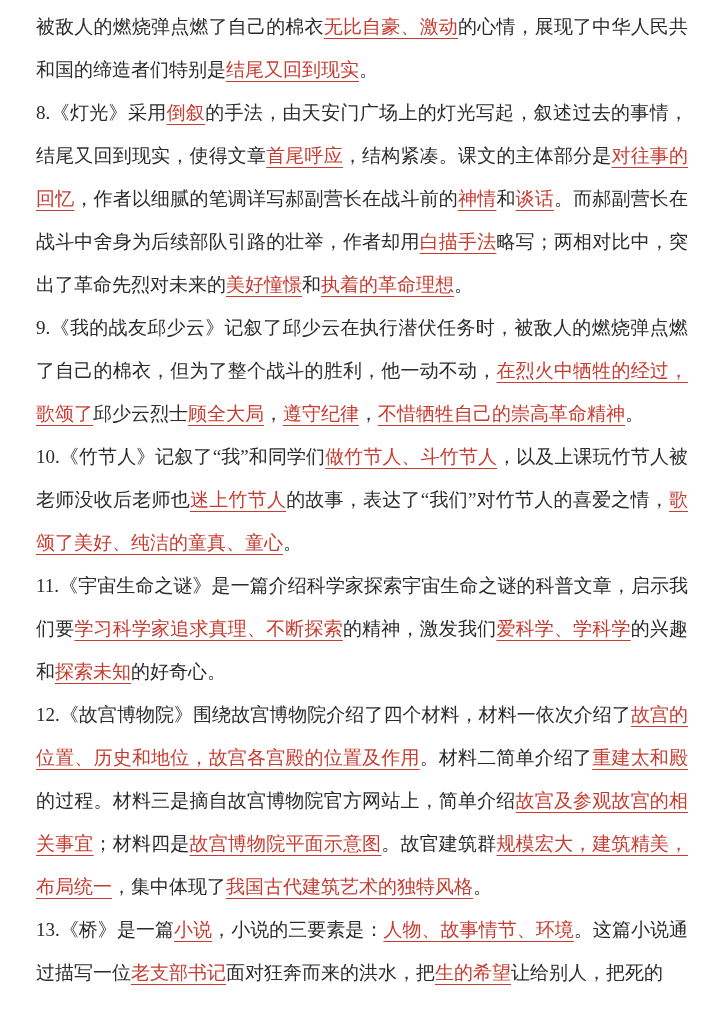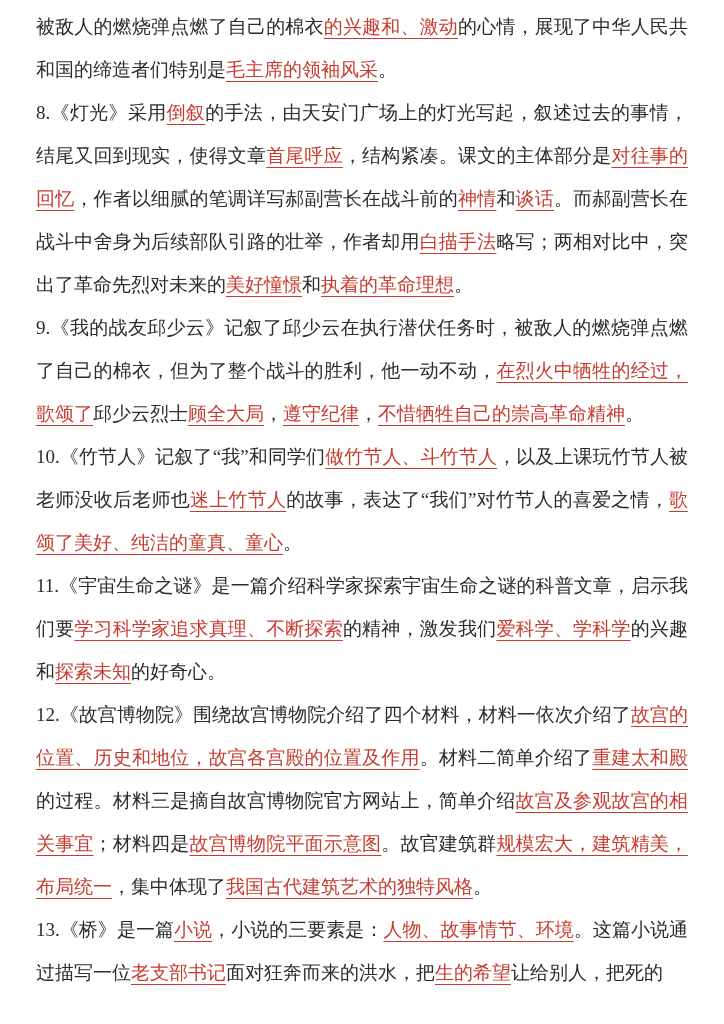--- a/index.html
+++ b/index.html
@@ -37,21 +37,21 @@
     text-decoration: underline;
     text-decoration-thickness: 1px;
     text-underline-offset: 5px;
   }
 </style>
 </head>
 <body>
 
 <div class="page">
   <div id="doc" style="color: rgb(43, 43, 43); background: rgb(255, 255, 255);">
-      <p><span class="seg">被敌人的燃烧弹点燃了自己的棉衣</span><span class="seg hl" style="color: rgb(198, 60, 48); text-decoration-color: rgb(198, 60, 48);">的兴趣和、激动</span><span class="seg">的心情，展现了中华人民共和国的缔造者们特别是</span><span class="seg hl" style="color: rgb(198, 60, 48); text-decoration-color: rgb(198, 60, 48);">毛主席的领袖风采</span><span class="seg">。</span></p>
+      <p><span class="seg">被敌人的燃烧弹点燃了自己的棉衣</span><span class="seg hl" style="color: rgb(198, 60, 48); text-decoration-color: rgb(198, 60, 48);">无比自豪、激动</span><span class="seg">的心情，展现了中华人民共和国的缔造者们特别是</span><span class="seg hl" style="color: rgb(198, 60, 48); text-decoration-color: rgb(198, 60, 48);">结尾又回到现实</span><span class="seg">。</span></p>
       <p><span class="seg">8.《灯光》采用</span><span class="seg hl" style="color: rgb(198, 60, 48); text-decoration-color: rgb(198, 60, 48);">倒叙</span><span class="seg">的手法，由天安门广场上的灯光写起，叙述过去的事情，结尾又回到现实，使得文章</span><span class="seg hl" style="color: rgb(198, 60, 48); text-decoration-color: rgb(198, 60, 48);">首尾呼应</span><span class="seg">，结构紧凑。课文的主体部分是</span><span class="seg hl" style="color: rgb(198, 60, 48); text-decoration-color: rgb(198, 60, 48);">对往事的回忆</span><span class="seg">，作者以细腻的笔调详写郝副营长在战斗前的</span><span class="seg hl" style="color: rgb(198, 60, 48); text-decoration-color: rgb(198, 60, 48);">神情</span><span class="seg">和</span><span class="seg hl" style="color: rgb(198, 60, 48); text-decoration-color: rgb(198, 60, 48);">谈话</span><span class="seg">。而郝副营长在战斗中舍身为后续部队引路的壮举，作者却用</span><span class="seg hl" style="color: rgb(198, 60, 48); text-decoration-color: rgb(198, 60, 48);">白描手法</span><span class="seg">略写；两相对比中，突出了革命先烈对未来的</span><span class="seg hl" style="color: rgb(198, 60, 48); text-decoration-color: rgb(198, 60, 48);">美好憧憬</span><span class="seg">和</span><span class="seg hl" style="color: rgb(198, 60, 48); text-decoration-color: rgb(198, 60, 48);">执着的革命理想</span><span class="seg">。</span></p>
       <p><span class="seg">9.《我的战友邱少云》记叙了邱少云在执行潜伏任务时，被敌人的燃烧弹点燃了自己的棉衣，但为了整个战斗的胜利，他一动不动，</span><span class="seg hl" style="color: rgb(198, 60, 48); text-decoration-color: rgb(198, 60, 48);">在烈火中牺牲的经过，</span><span class="seg hl" style="color: rgb(198, 60, 48); text-decoration-color: rgb(198, 60, 48);">歌颂了</span><span class="seg">邱少云烈士</span><span class="seg hl" style="color: rgb(198, 60, 48); text-decoration-color: rgb(198, 60, 48);">顾全大局</span><span class="seg">，</span><span class="seg hl" style="color: rgb(198, 60, 48); text-decoration-color: rgb(198, 60, 48);">遵守纪律</span><span class="seg">，</span><span class="seg hl" style="color: rgb(198, 60, 48); text-decoration-color: rgb(198, 60, 48);">不惜牺牲自己的崇高革命精神</span><span class="seg">。</span></p>
       <p><span class="seg">10.《竹节人》记叙了“我”和同学们</span><span class="seg hl" style="color: rgb(198, 60, 48); text-decoration-color: rgb(198, 60, 48);">做竹节人、斗竹节人</span><span class="seg">，以及上课玩竹节人被老师没收后老师也</span><span class="seg hl" style="color: rgb(198, 60, 48); text-decoration-color: rgb(198, 60, 48);">迷上竹节人</span><span class="seg">的故事，表达了“我们”对竹节人的喜爱之情，</span><span class="seg hl" style="color: rgb(198, 60, 48); text-decoration-color: rgb(198, 60, 48);">歌颂了美好、纯洁的童真、童心</span><span class="seg">。</span></p>
       <p><span class="seg">11.《宇宙生命之谜》是一篇介绍科学家探索宇宙生命之谜的科普文章，启示我们要</span><span class="seg hl" style="color: rgb(198, 60, 48); text-decoration-color: rgb(198, 60, 48);">学习科学家追求真理、不断探索</span><span class="seg">的精神，激发我们</span><span class="seg hl" style="color: rgb(198, 60, 48); text-decoration-color: rgb(198, 60, 48);">爱科学、学科学</span><span class="seg">的兴趣和</span><span class="seg hl" style="color: rgb(198, 60, 48); text-decoration-color: rgb(198, 60, 48);">探索未知</span><span class="seg">的好奇心。</span></p>
       <p><span class="seg">12.《故宫博物院》围绕故宫博物院介绍了四个材料，材料一依次介绍了</span><span class="seg hl" style="color: rgb(198, 60, 48); text-decoration-color: rgb(198, 60, 48);">故宫的位置、历史和地位，故宫各宫殿的位置及作用</span><span class="seg">。材料二简单介绍了</span><span class="seg hl" style="color: rgb(198, 60, 48); text-decoration-color: rgb(198, 60, 48);">重建太和殿</span><span class="seg">的过程。材料三是摘自故宫博物院官方网站上，简单介绍</span><span class="seg hl" style="color: rgb(198, 60, 48); text-decoration-color: rgb(198, 60, 48);">故宫及参观故宫的相关事宜</span><span class="seg">；材料四是</span><span class="seg hl" style="color: rgb(198, 60, 48); text-decoration-color: rgb(198, 60, 48);">故宫博物院平面示意图</span><span class="seg">。故官建筑群</span><span class="seg hl" style="color: rgb(198, 60, 48); text-decoration-color: rgb(198, 60, 48);">规模宏大，建筑精美，布局统一</span><span class="seg">，集中体现了</span><span class="seg hl" style="color: rgb(198, 60, 48); text-decoration-color: rgb(198, 60, 48);">我国古代建筑艺术的独特风格</span><span class="seg">。</span></p>
       <p><span class="seg">13.《桥》是一篇</span><span class="seg hl" style="color: rgb(198, 60, 48); text-decoration-color: rgb(198, 60, 48);">小说</span><span class="seg">，小说的三要素是：</span><span class="seg hl" style="color: rgb(198, 60, 48); text-decoration-color: rgb(198, 60, 48);">人物、故事情节、环境</span><span class="seg">。这篇小说通过描写一位</span><span class="seg hl" style="color: rgb(198, 60, 48); text-decoration-color: rgb(198, 60, 48);">老支部书记</span><span class="seg">面对狂奔而来的洪水，把</span><span class="seg hl" style="color: rgb(198, 60, 48); text-decoration-color: rgb(198, 60, 48);">生的希望</span><span class="seg">让给别人，把死的</span></p>
     </div>
 </div>
 
 </body></html>

